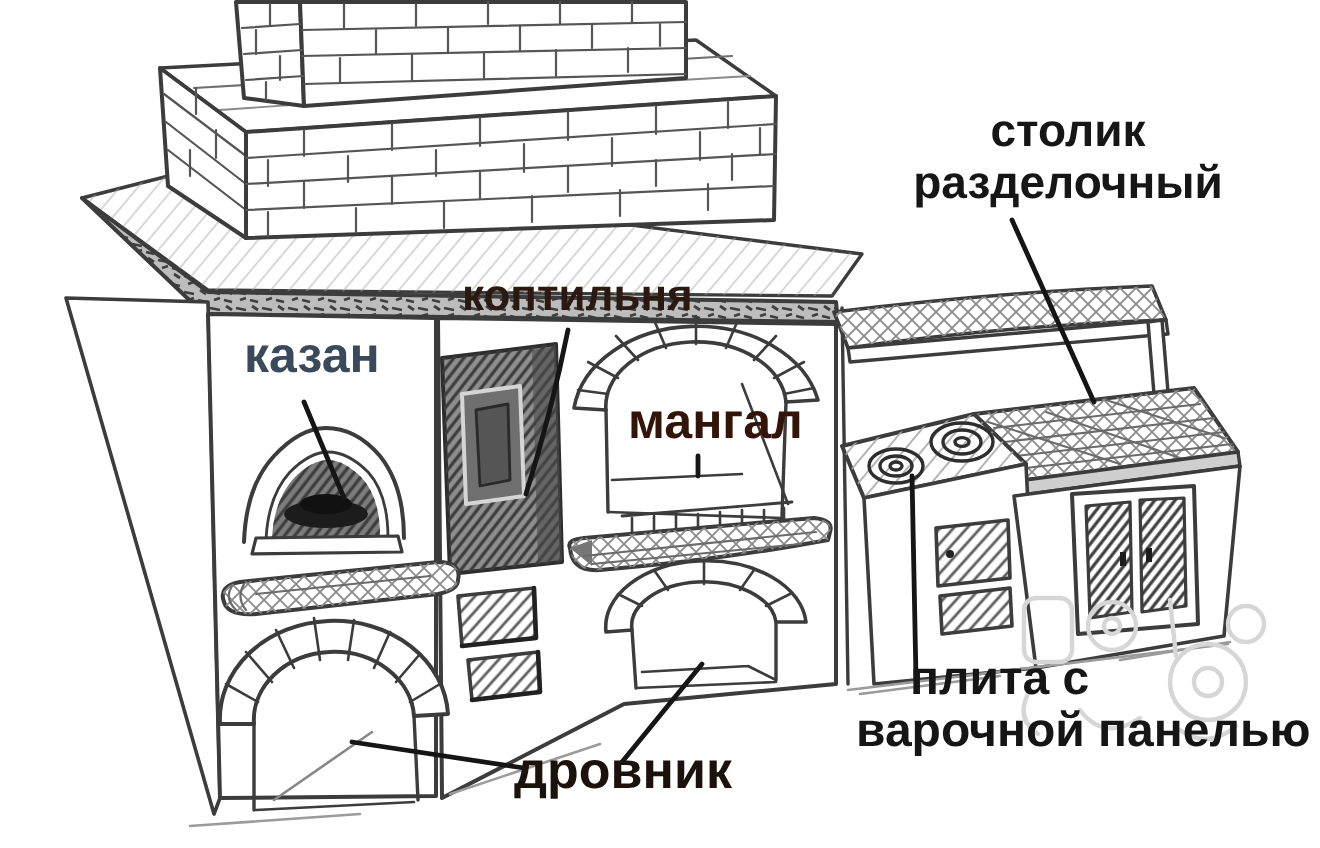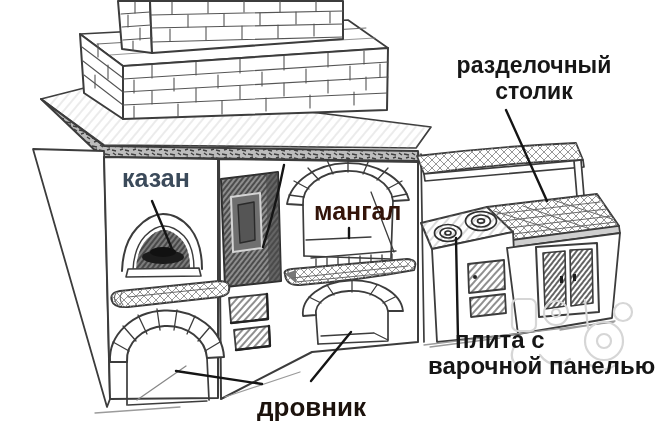--- a/index.html
+++ b/index.html
@@ -8,21 +8,21 @@
     font-family:"Liberation Sans", sans-serif;
   }
   #sketch{position:absolute;left:0;top:0;}
   .lbl{position:absolute;font-weight:700;white-space:nowrap;letter-spacing:0;}
   #lbl-kazan    {left:122px;top:164px;font-size:25px;}
   #lbl-koptilnya{left:231px;top:135px;font-size:22px;}
   #lbl-mangal   {left:314px;top:197px;font-size:25px;text-align:center;}
   #lbl-razdel   {left:448px;top:52px;width:172px;text-align:center;font-size:23px;line-height:26px;}
   #lbl-plita1   {left:455px;top:326px;font-size:24px;}
   #lbl-plita2   {left:428px;top:352px;font-size:24px;text-align:right;}
-  #lbl-drovnik  {left:257px;top:392px;font-size:26px;}
+  #lbl-drovnik  {left:257px;top:370px;font-size:26px;}
 </style>
 </head>
 <body>
 
 <div id="stage">
 
 <svg id="sketch" width="660" height="424" viewBox="0 0 660 424">
   <defs>
     <pattern id="pLight" width="7" height="7" patternUnits="userSpaceOnUse" patternTransform="rotate(40)">
       <line x1="1" y1="0" x2="1" y2="7" stroke="#a8a8a8" stroke-width="1"></line>
@@ -228,21 +228,22 @@
       <path d="M349,228 L349,238"></path>
       <path d="M506,110 L547,201"></path>
       <path d="M456,238 L458,339"></path>
       <path d="M176,371 L262,384"></path>
       <path d="M351,332 L311,381"></path>
     </g>
   </g>
 </svg>
 
   <div class="lbl" id="lbl-kazan" style="color: rgb(59, 74, 90);">казан</div>
+  <div class="lbl" id="lbl-koptilnya" style="color: rgb(43, 24, 16);">коптильня</div>
   <div class="lbl" id="lbl-mangal" style="color: rgb(51, 20, 9);">мангал</div>
   <div class="lbl" id="lbl-razdel" style="color: rgb(22, 22, 22);">
+    <div>столик</div>
     <div>разделочный</div>
-    <div>столик</div>
   </div>
   <div class="lbl" id="lbl-plita1" style="color: rgb(21, 21, 21);">плита с</div>
   <div class="lbl" id="lbl-plita2" style="color: rgb(21, 21, 21);">варочной панелью</div>
   <div class="lbl" id="lbl-drovnik" style="color: rgb(28, 18, 12);">дровник</div>
 </div>
 
 </body></html>

